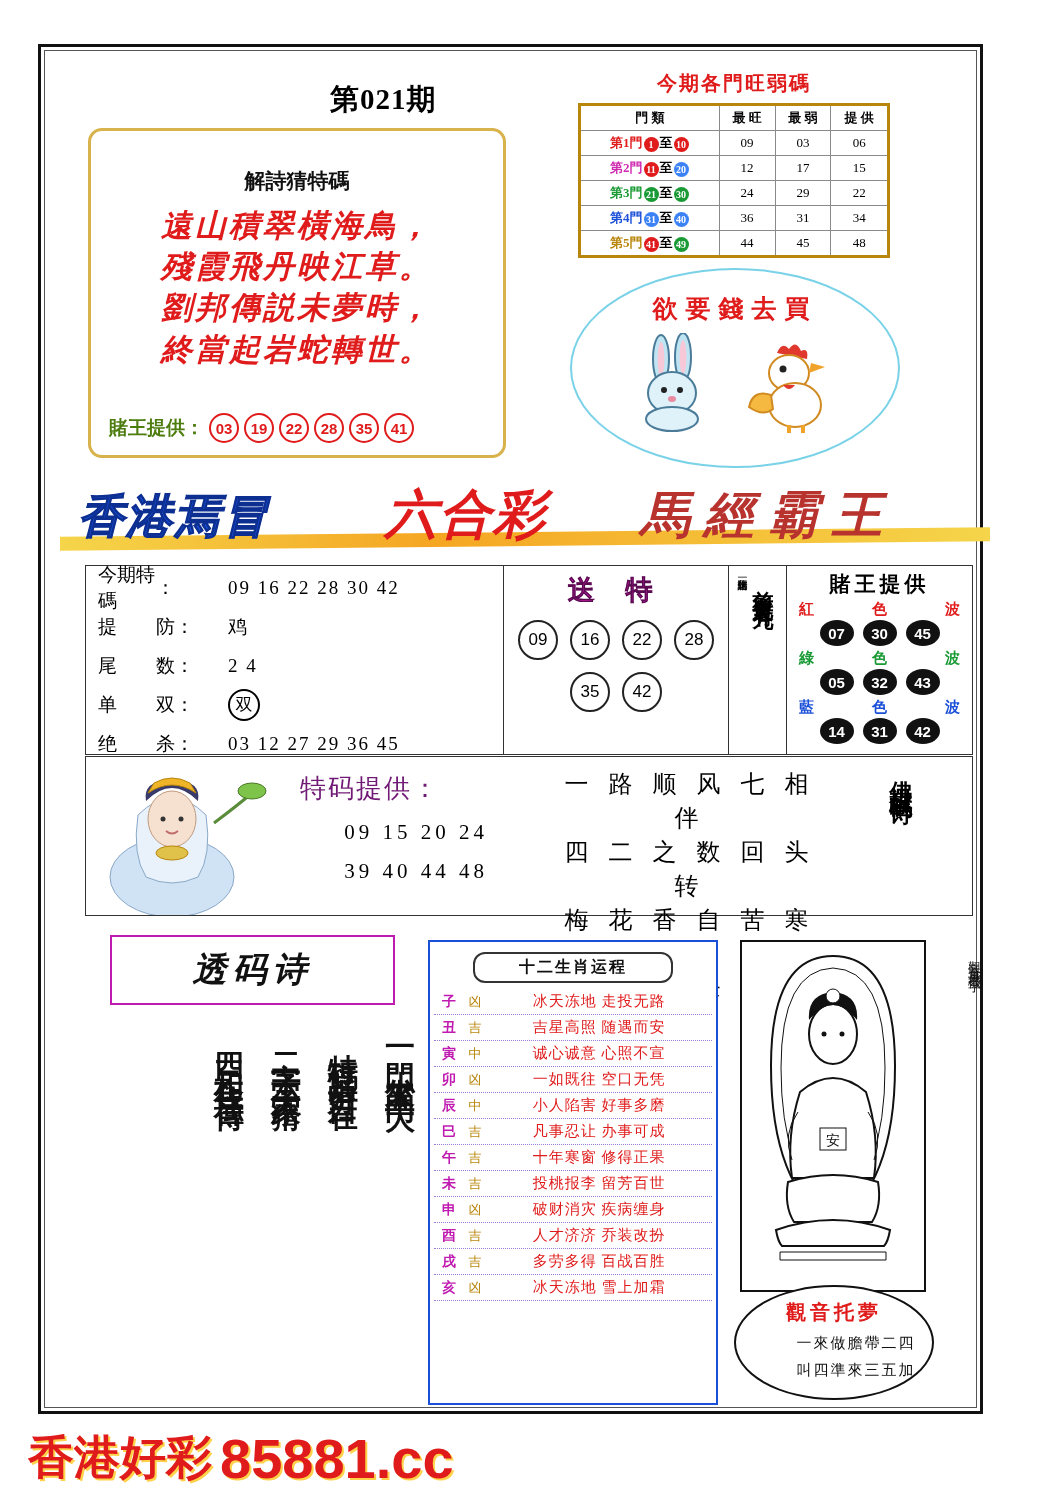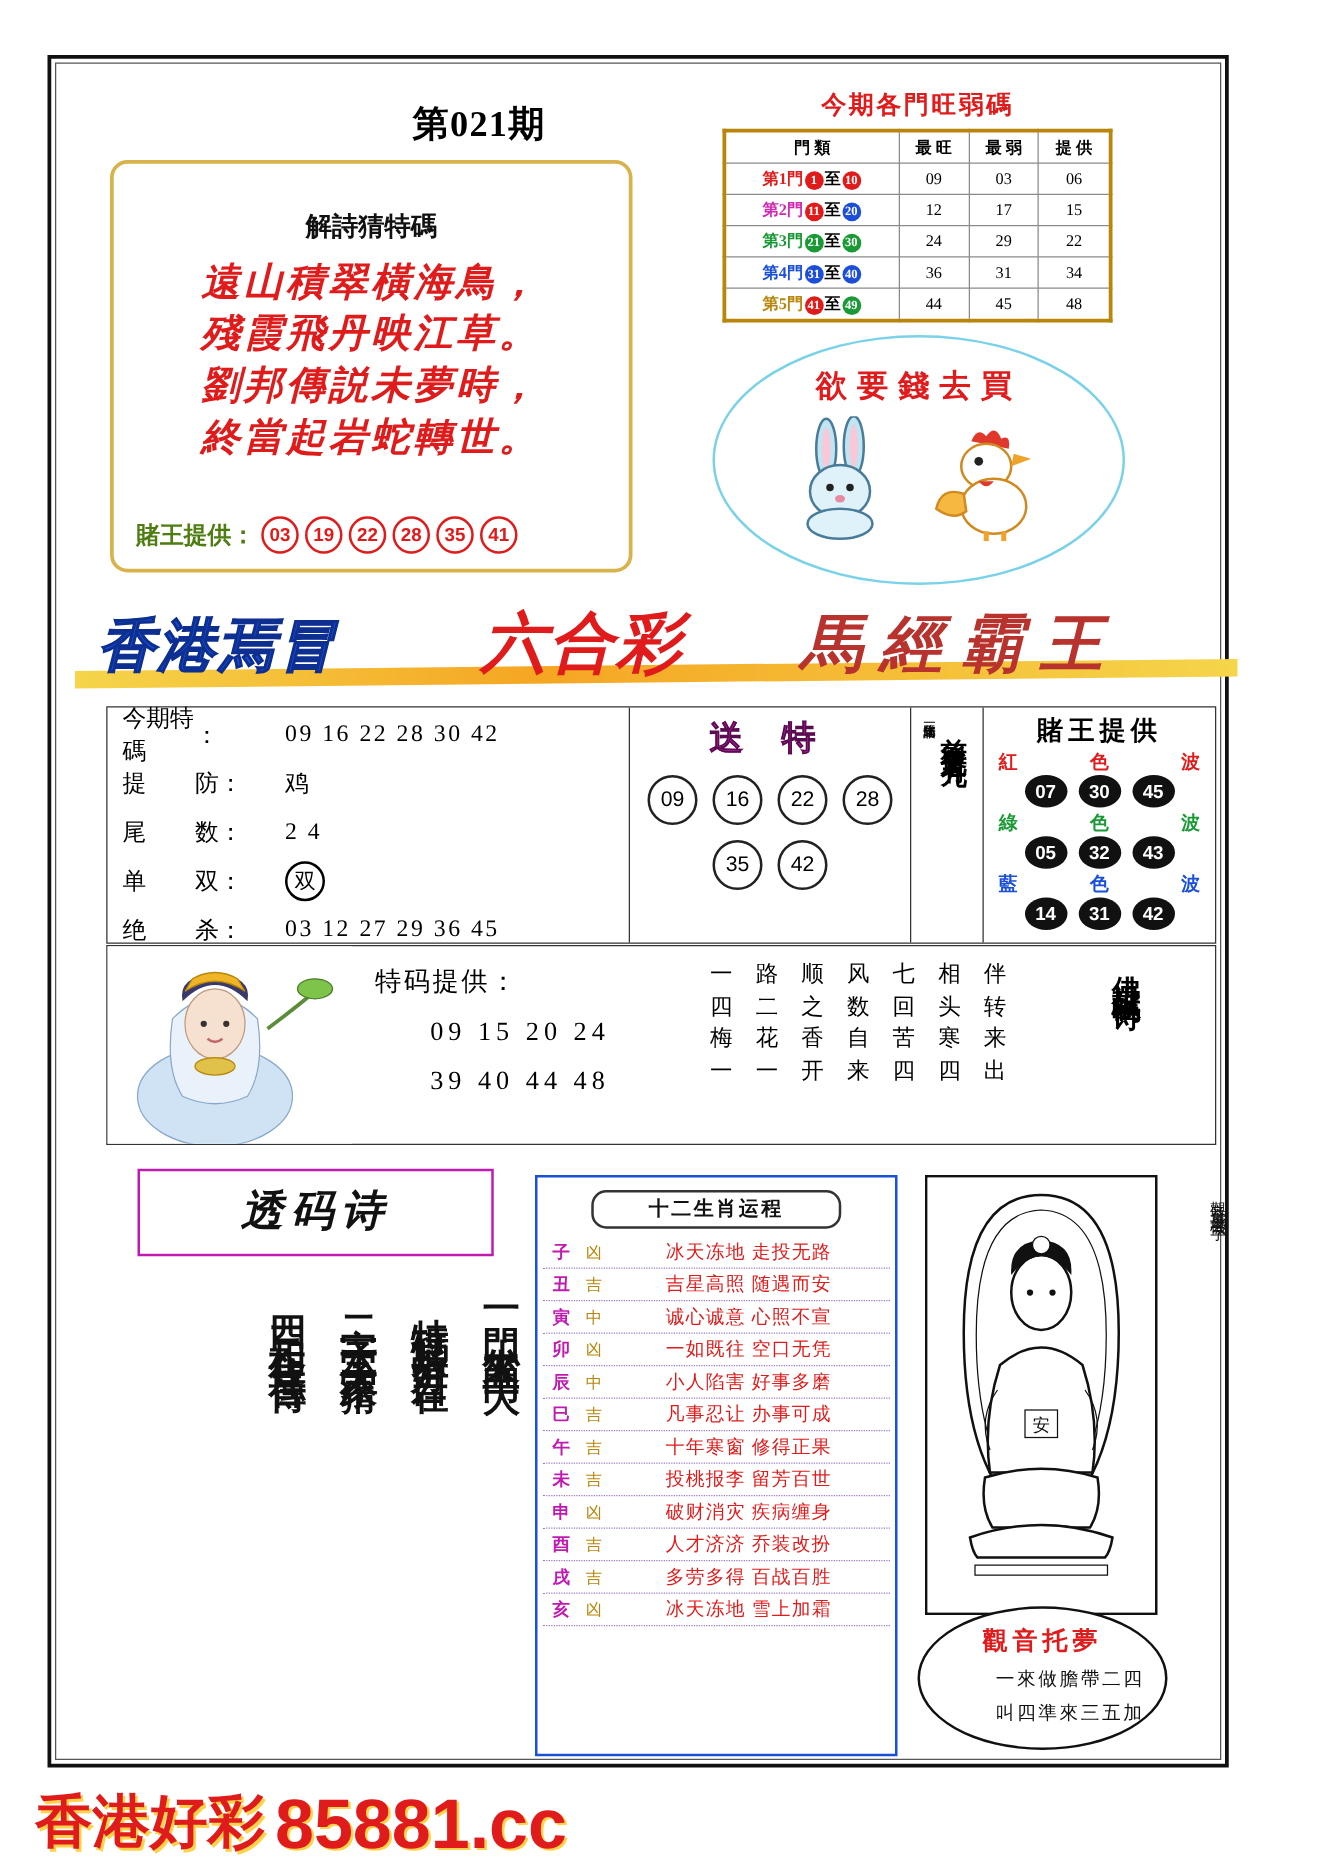--- a/index.html
+++ b/index.html
@@ -82,21 +82,21 @@
     padding:3px 2px; font-family:"Liberation Serif", serif; color:#000;
   }
   .strength-table th { background:#fff; font-weight:bold; }
   .gate-cell { white-space:nowrap; font-weight:bold; }
   .mini {
     display:inline-block; width:15px; height:15px; border-radius:50%;
     color:#fff; font-size:10px; line-height:15px; text-align:center;
     font-weight:bold; vertical-align:middle; margin:0 1px;
   }
   .mini.red { background:#e01b1b; }
-  .mini.blue { background:#1d4ed8; }
+  .mini.blue { background:#3b82f6; }
   .mini.green { background:#1a9a35; }
   .g1 { color:#e01b1b; } .g2 { color:#d02ab0; } .g3 { color:#1a9a35; }
   .g4 { color:#1a4fd8; } .g5 { color:#b8860b; }
 
   
   .animal-oval {
     position:absolute; left:570px; top:268px; width:330px; height:200px;
     border:2px solid #7ad2e8; border-radius:50%/50%;
     background:#fff;
   }
@@ -200,32 +200,32 @@
   .wl-red { color:#e01b1b; } .wl-green { color:#1a9a35; } .wl-blue { color:#1a4fd8; }
 
   
   .gy-row {
     position:absolute; left:85px; top:756px; width:888px; height:160px;
     border:1px solid #333; display:flex; background:#fff;
   }
   .gy-img { width:196px; position:relative; }
   .gy-mid { width:268px; padding-top:14px; }
   .gy-mid-title {
-    font-size:21px; color:#000000; font-family:Liberation Serif, serif;
+    font-size:26px; color:#701a75; font-family:Liberation Serif, serif;
     letter-spacing:2px; margin-left:18px;
   }
   .gy-nums {
     margin-top:14px; font-size:21px; letter-spacing:4px; color:#000;
     font-family:"Liberation Serif", serif; text-align:center;
   }
   .gy-poem {
     width:280px; padding-top:10px; font-family:"Liberation Serif", serif;
   }
   .gy-poem div {
-    font-size:18px; letter-spacing:7px; color:#000; line-height:1.42; text-align:center;
+    font-size:24px; letter-spacing:7px; color:#000; line-height:1.42; text-align:center;
   }
   .gy-right {
     flex:1; display:flex; justify-content:center; padding-top:6px;
   }
   .gy-right .v {
     writing-mode:vertical-rl; text-orientation:upright;
     font-size:23px; font-weight:bold; color:#000; letter-spacing:5px;
     font-family:"Liberation Serif", serif;
   }
 

